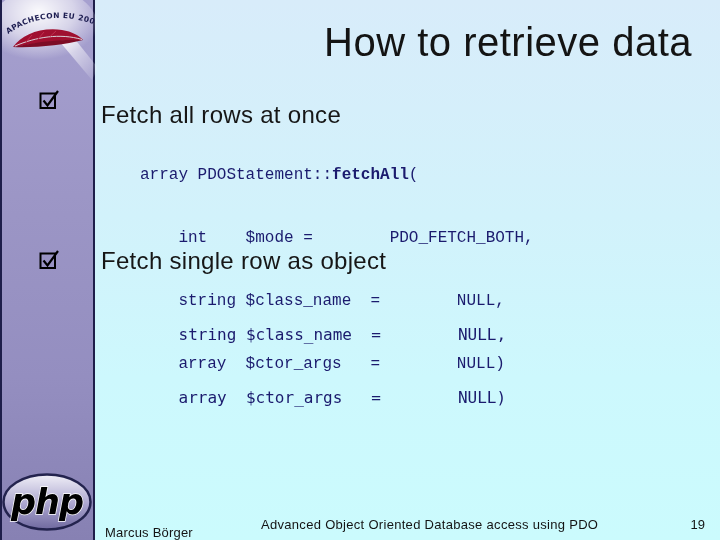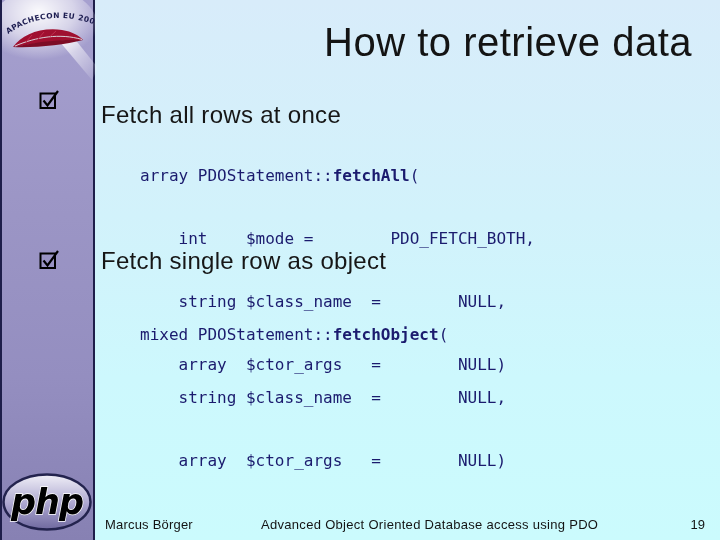--- a/index.html
+++ b/index.html
@@ -31,25 +31,25 @@
     letter-spacing:0.3px;white-space:nowrap;
   }
   .bh1{top:101px;}
   .bh2{top:247px;}
   .code{
     position:absolute;left:45px;
     font-family:"DejaVu Sans Mono","Liberation Mono",monospace;
     font-size:16px;line-height:21px;color:#1b1b6e;white-space:pre;
   }
   .code b{font-weight:bold;}
-  .code1{top:123px;}
+  .code1{top:123px;font-family:Liberation Mono, monospace;}
   .code2{top:282px;}
   
   .footer{position:absolute;left:0;top:517px;width:100%;height:20px;font-size:13px;color:#141414;}
-  .footer-author{position:absolute;left:10px;top:0;white-space:nowrap;letter-spacing:0.2px;}
+  .footer-author{position:absolute;left:10px;top:8px;white-space:nowrap;letter-spacing:0.2px;}
   .footer-subtitle{position:absolute;left:166px;width:350px;top:0;text-align:left;white-space:nowrap;letter-spacing:0.3px;}
   .footer-page{position:absolute;right:15px;top:0;white-space:nowrap;}
 </style>
 </head>
 <body>
 
 <div class="slide">
 
   <div class="main">
 
@@ -60,21 +60,20 @@
     <div class="code code1">
       <div><span>array PDOStatement::</span><b>fetchAll</b><span>(</span></div>
       <div>    int    $mode =        PDO_FETCH_BOTH,</div>
       <div>    string $class_name  =        NULL,</div>
       <div>    array  $ctor_args   =        NULL)</div>
     </div>
 
     <div class="bullet-heading bh2">Fetch single row as object</div>
 
     <div class="code code2">
-      <div><span>mixed PDOStatement::</span><b>fetchObject</b><span>(</span></div>
       <div>    string $class_name  =        NULL,</div>
       <div>    array  $ctor_args   =        NULL)</div>
     </div>
 
     <div class="footer">
       <span class="footer-author">Marcus Börger</span>
       <span class="footer-subtitle">Advanced Object Oriented Database access using PDO</span>
       <span class="footer-page">19</span>
     </div>
   </div>

